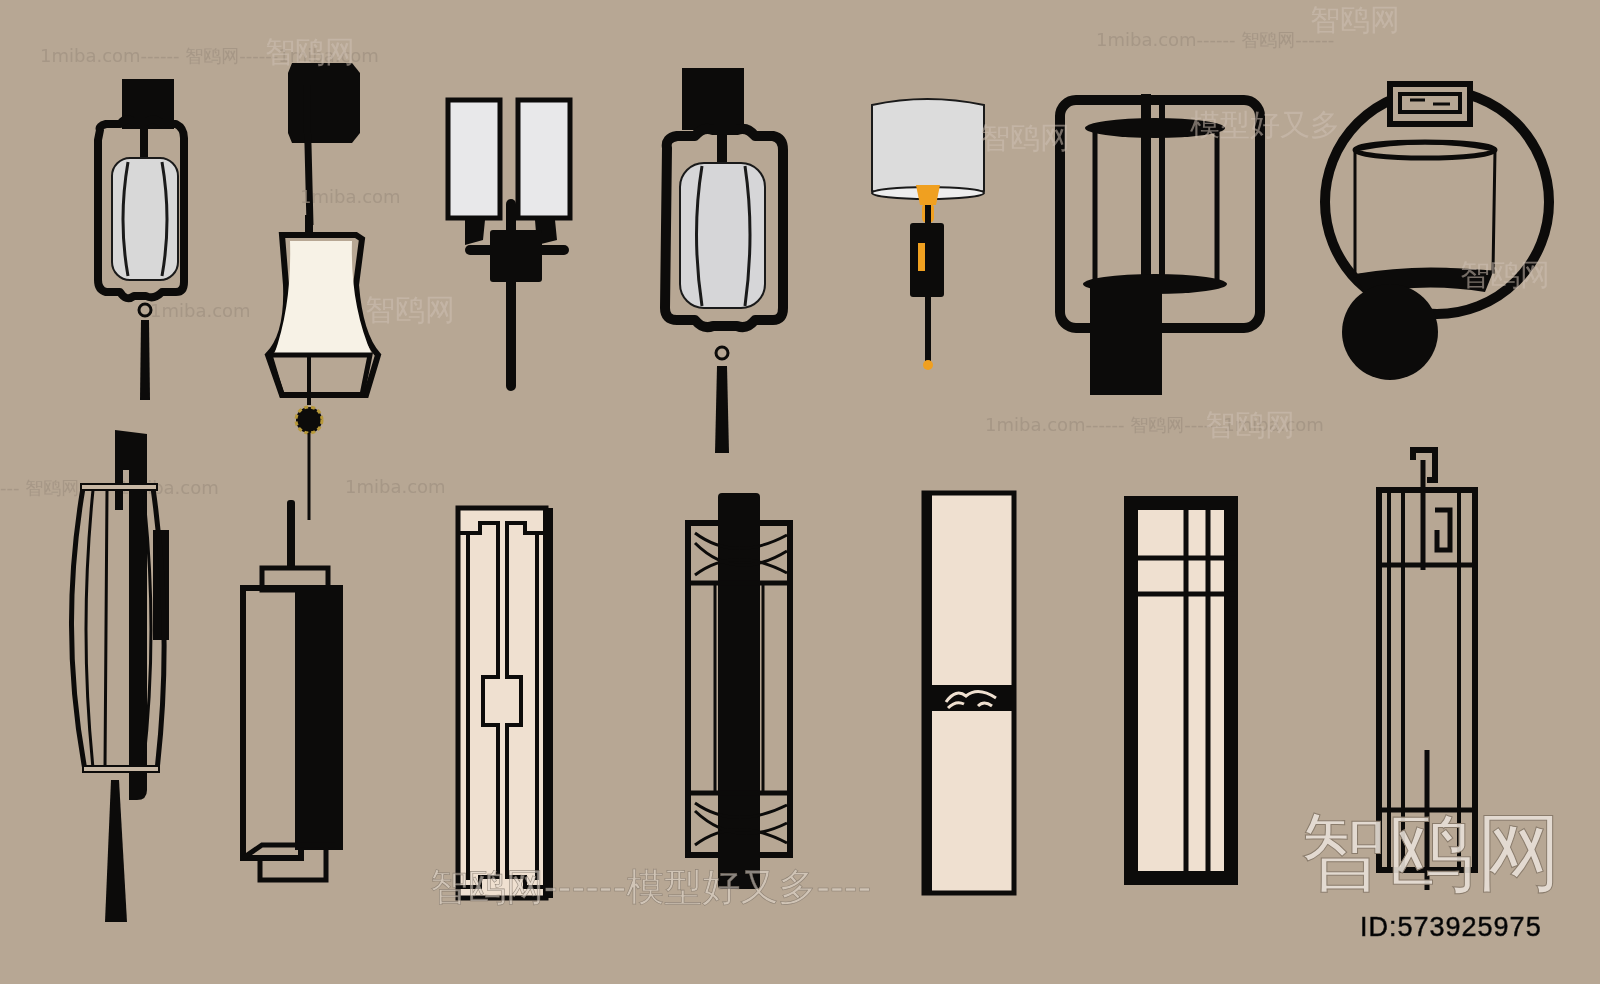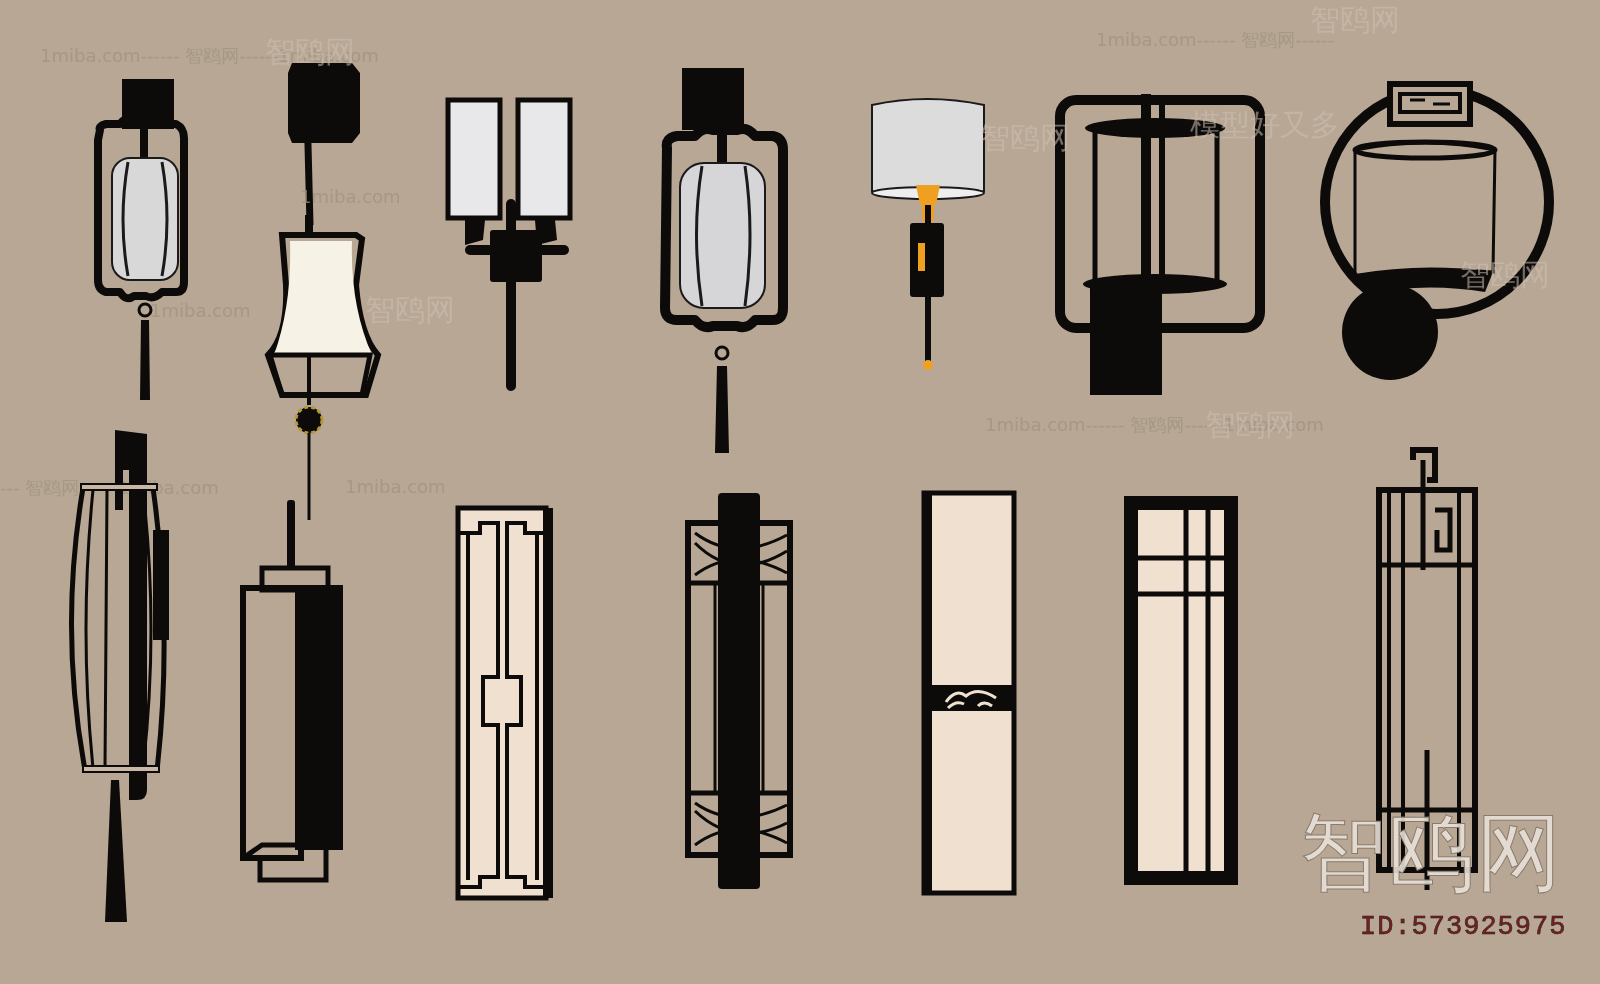--- a/index.html
+++ b/index.html
@@ -1,21 +1,21 @@
 <!DOCTYPE html>
 <html><head>
 <meta charset="utf-8">
 <style>
   html,body{margin:0;padding:0;}
   body{width:1600px;height:984px;background:#b7a794;position:relative;overflow:hidden;font-family:"DejaVu Sans",sans-serif;}
   .canvas{position:absolute;left:0;top:0;width:1600px;height:984px;}
   .wm{position:absolute;color:rgba(160,146,130,0.75);font-size:18px;white-space:nowrap;letter-spacing:0px;}
   .wm.cn{font-size:30px;color:rgba(205,192,178,0.55);}
   .wm-big{position:absolute;color:rgba(232,224,215,0.9);font-size:86px;font-family:"DejaVu Sans",sans-serif;-webkit-text-stroke:1px #8a7c6c;letter-spacing:2px;}
-  .wm-id{position:absolute;color:#7f1d1d;font-size:27px;font-family:Liberation Mono, monospace;-webkit-text-stroke:0.6px #222;letter-spacing:1px;}
+  .wm-id{position:absolute;color:#000000;font-size:27px;font-family:Liberation Sans, sans-serif;-webkit-text-stroke:0.6px #222;letter-spacing:1px;}
   .wm-bottom{position:absolute;font-size:38px;color:rgba(225,215,205,0.6);-webkit-text-stroke:0.6px rgba(120,108,95,0.7);white-space:nowrap;}
   svg{position:absolute;overflow:visible;}
 </style>
 </head>
 <body>
 
 <div class="canvas">
 
   <div class="wm" style="left:40px;top:44px;">1miba.com------ 智鸥网------1miba.com</div>
   <div class="wm" style="left:1096px;top:5px;margin-top:23px;">1miba.com------ 智鸥网------</div>
@@ -162,17 +162,18 @@
   <div class="wm cn" style="left:1310px;top:0px;">智鸥网</div>
   <div class="wm cn" style="left:365px;top:290px;">智鸥网</div>
   <div class="wm cn" style="left:1205px;top:405px;">智鸥网</div>
   <div class="wm" style="left:300px;top:186px;">1miba.com</div>
   <div class="wm" style="left:345px;top:476px;">1miba.com</div>
   <div class="wm" style="left:150px;top:300px;">1miba.com</div>
   <div class="wm cn" style="left:980px;top:118px;">智鸥网</div>
   <div class="wm cn" style="left:1190px;top:105px;">模型好又多</div>
   <div class="wm cn" style="left:1460px;top:255px;">智鸥网</div>
 
+  <div class="wm-bottom" style="left:430px;top:862px;">智鸥网------模型好又多----</div>
 
   <div class="wm-big" style="left:1300px;top:795px;">智鸥网</div>
   <div class="wm-id" style="left:1360px;top:912px;">ID:573925975</div>
 
 </div>
 
 </body></html>

